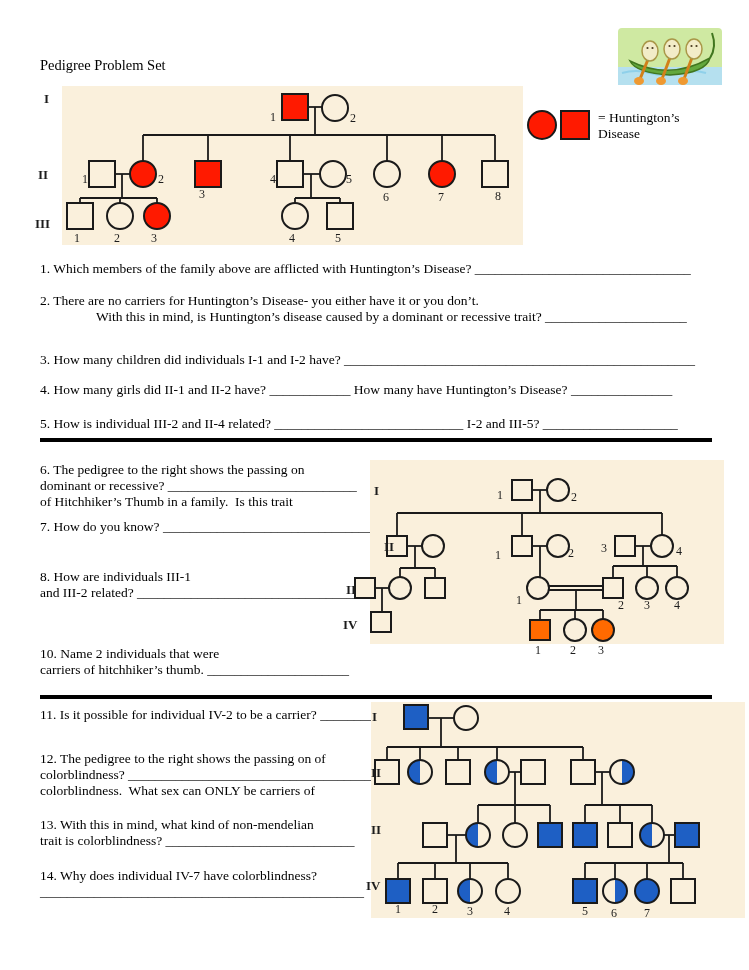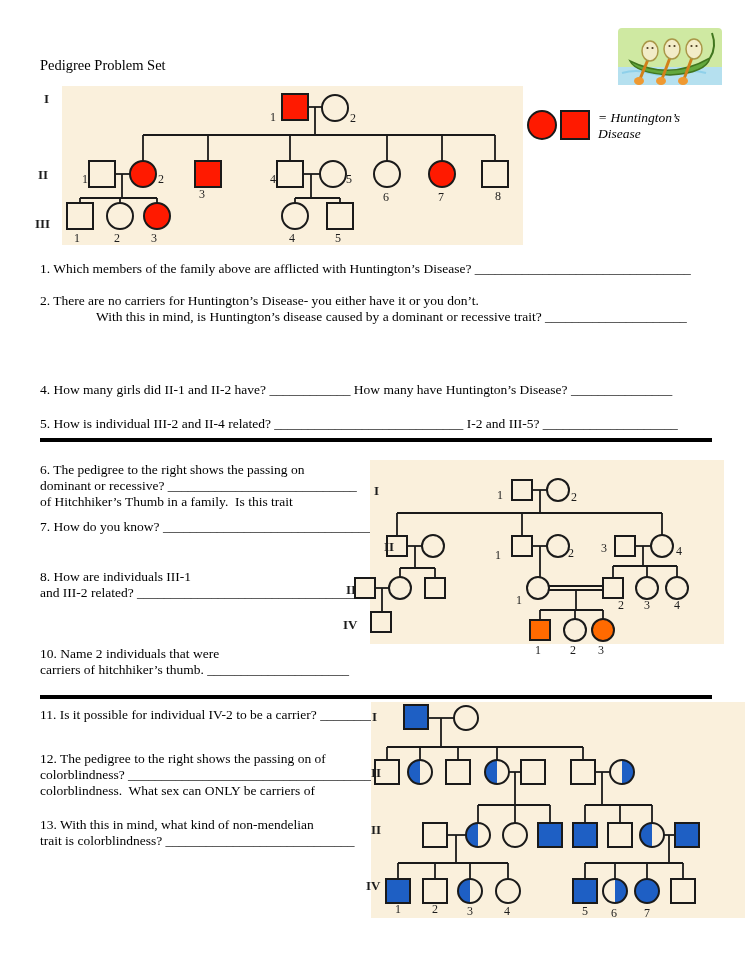--- a/index.html
+++ b/index.html
@@ -10,21 +10,21 @@
   .blank{border-bottom:1.6px solid #000;height:15px;}
   .b-name{flex:1;margin:0 3px;}
   .b-block{width:58px;margin:0 5px;}
   .b-date{width:130px;margin-left:5px;}
   .title{position:absolute;left:40px;top:57px;font-weight:normal;font-size:14.5px;}
   .q{position:absolute;font-size:13.5px;line-height:16.2px;}
   .q div{white-space:pre;}
   .q .indent{padding-left:56px;}
   .hr{position:absolute;left:40px;width:672px;height:4px;background:#000;}
   .ped{position:absolute;}
-  .legend{position:absolute;left:526px;top:108px;display:flex;align-items:flex-start;font-size:13.5px;font-style:italic;}
+  .legend{position:absolute;left:526px;top:108px;display:flex;align-items:flex-start;font-size:13.5px;}
   .legend-text{width:96px;line-height:16px;margin-top:2px;}
   svg text{font-family:"Liberation Serif","DejaVu Serif",serif;fill:#1c1c1c;}
   svg text.gen{font-size:13px;font-weight:bold;}
   svg text.num{font-size:12px;}
 </style>
 </head>
 <body>
 
 <div class="page">
 
@@ -161,20 +161,23 @@
     </svg>
     <span class="legend-text">= Huntington’s Disease</span>
   </div>
 
   <div class="q" style="left:40px;top:261px;width:690px">
       <div>1. Which members of the family above are afflicted with Huntington’s Disease? ________________________________</div>
     </div>
   <div class="q" style="left:40px;top:293px;width:690px">
       <div>2. There are no carriers for Huntington’s Disease- you either have it or you don’t.</div>
       <div class="indent">With this in mind, is Huntington’s disease caused by a dominant or recessive trait? _____________________</div>
+    </div>
+  <div class="q" style="left:40px;top:352px;width:690px">
+      <div>3. How many children did individuals I-1 and I-2 have? ____________________________________________________</div>
     </div>
   <div class="q" style="left:40px;top:382px;width:690px">
       <div>4. How many girls did II-1 and II-2 have? ____________ How many have Huntington’s Disease? _______________</div>
     </div>
   <div class="q" style="left:40px;top:416px;width:690px">
       <div>5. How is individual III-2 and II-4 related? ____________________________ I-2 and III-5? ____________________</div>
     </div>
 
   <div class="hr" style="top:438px"></div>
 
@@ -317,20 +320,24 @@
       <div>11. Is it possible for individual IV-2 to be a carrier? ________</div>
     </div>
   <div class="q" style="left:40px;top:751px;width:330px">
       <div>12. The pedigree to the right shows the passing on of</div>
       <div>colorblindness? ____________________________________</div>
       <div>colorblindness.  What sex can ONLY be carriers of</div>
     </div>
   <div class="q" style="left:40px;top:817px;width:330px">
       <div>13. With this in mind, what kind of non-mendelian</div>
       <div>trait is colorblindness? ____________________________</div>
+    </div>
+  <div class="q" style="left:40px;top:868px;width:330px">
+      <div>14. Why does individual IV-7 have colorblindness?</div>
+      <div>________________________________________________</div>
     </div>
 
   <svg class="ped" style="left:338px;top:698px" width="410" height="222" viewBox="0 0 410 222">
       <rect x="33" y="4" width="374" height="216" fill="#faf0dc"></rect>
       <line x1="90" y1="20" x2="116" y2="20" stroke="#1a1a1a" stroke-width="1.8"></line>
       <line x1="103" y1="20" x2="103" y2="49" stroke="#1a1a1a" stroke-width="1.8"></line>
       <line x1="49" y1="49" x2="245" y2="49" stroke="#1a1a1a" stroke-width="1.8"></line>
       <line x1="49" y1="49" x2="49" y2="62" stroke="#1a1a1a" stroke-width="1.8"></line>
       <line x1="82" y1="49" x2="82" y2="62" stroke="#1a1a1a" stroke-width="1.8"></line>
       <line x1="120" y1="49" x2="120" y2="62" stroke="#1a1a1a" stroke-width="1.8"></line>

